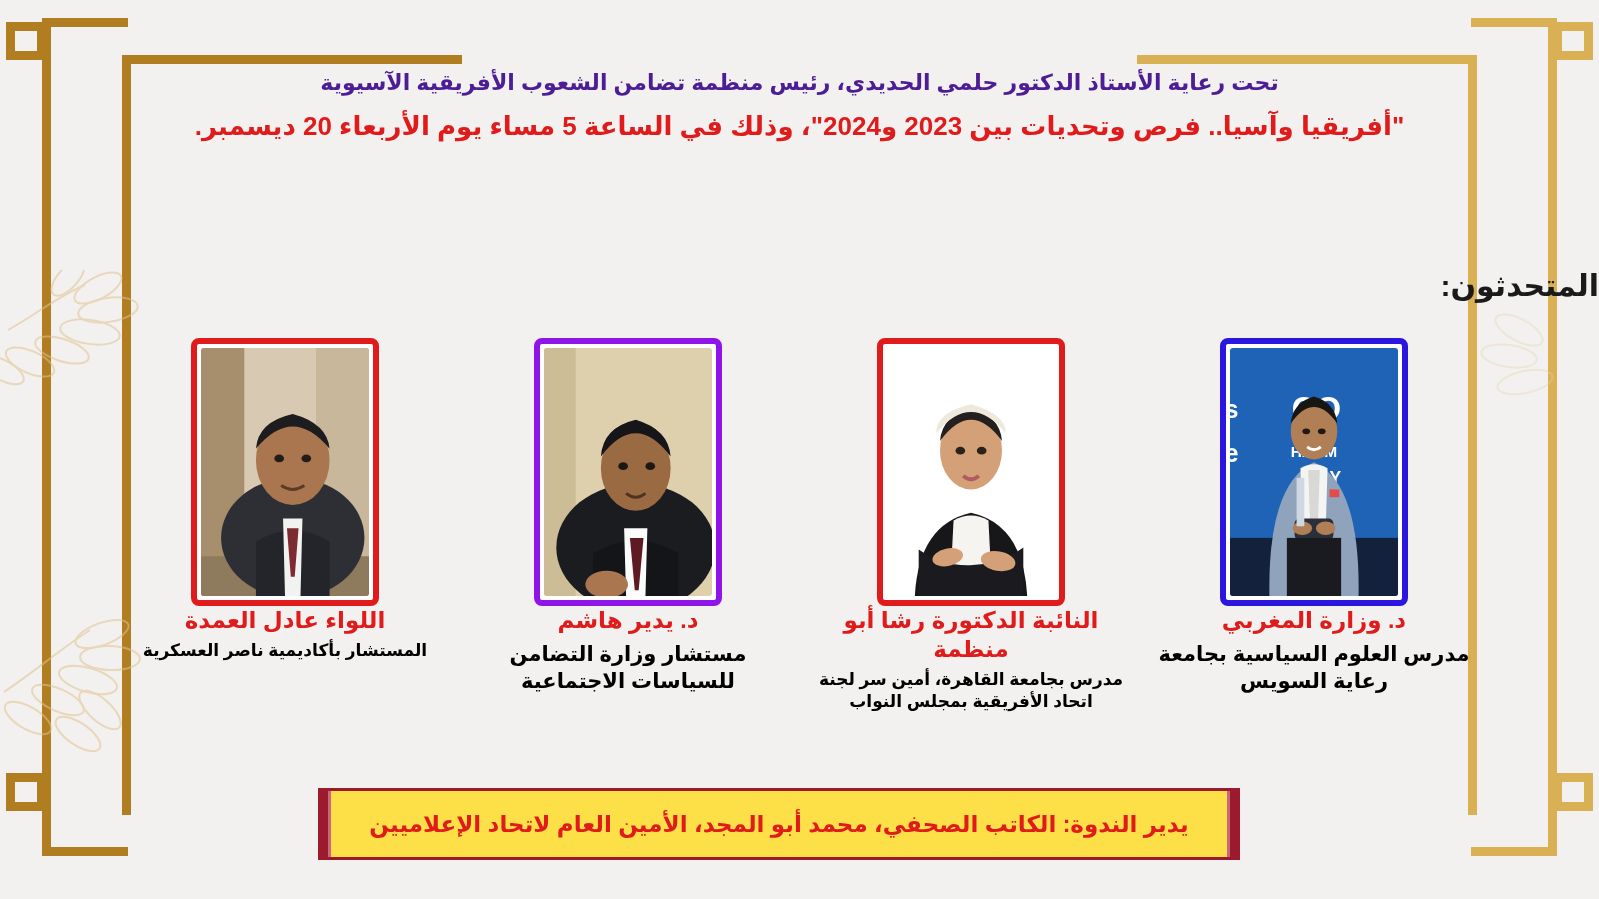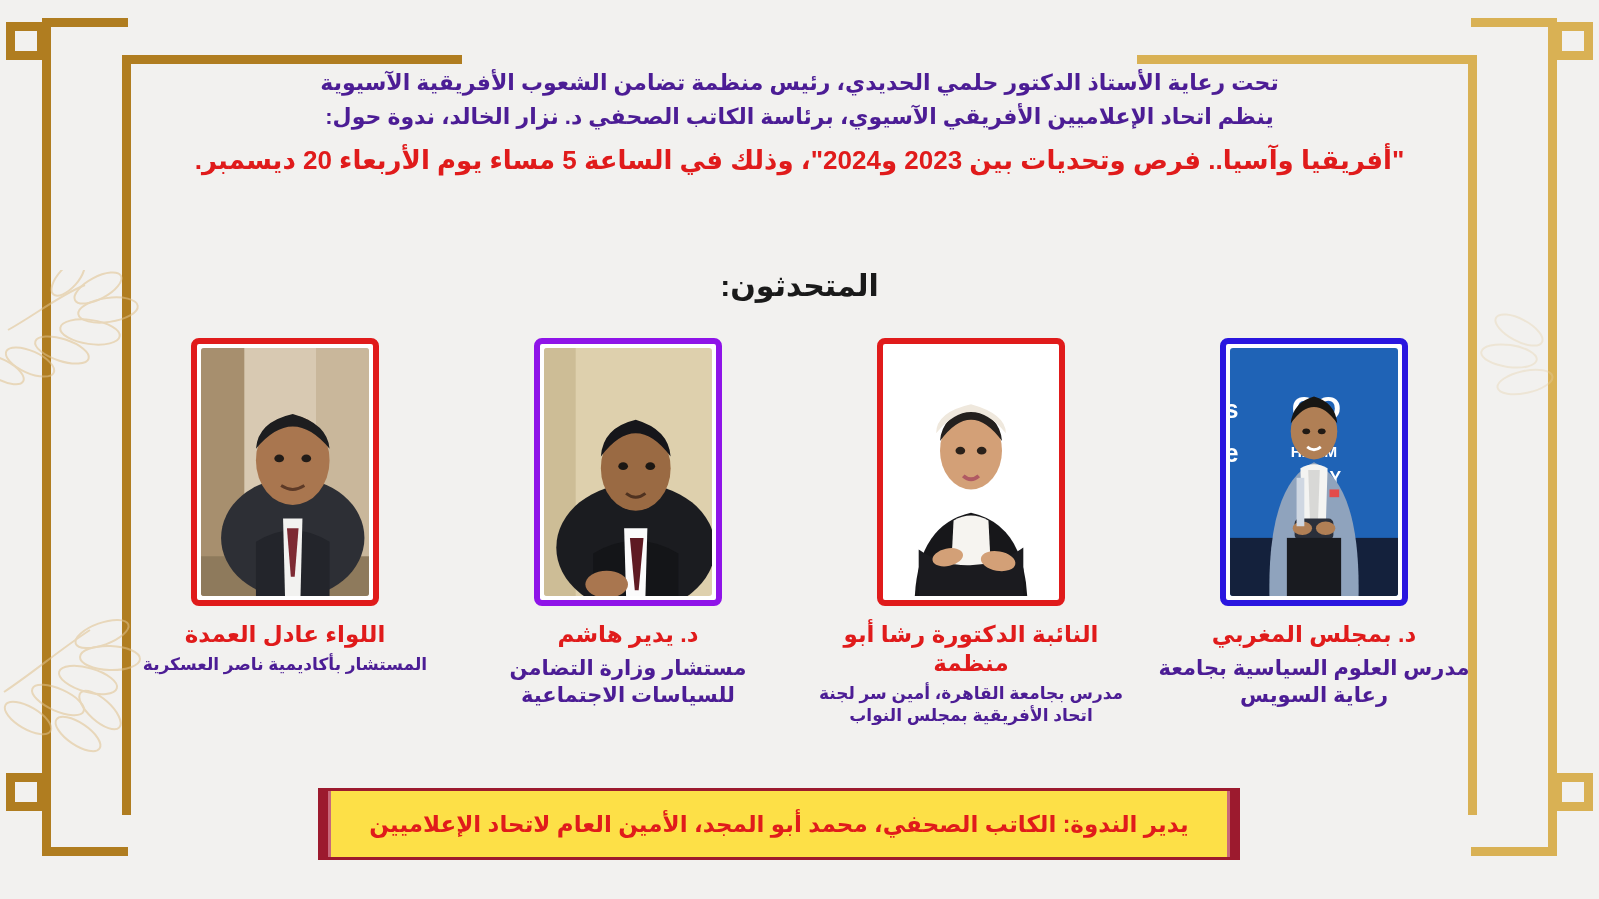--- a/index.html
+++ b/index.html
@@ -65,21 +65,21 @@
   .head-line.red {
     color: #e01b1b;
     font-size: 26px;
     margin-top: 6px;
   }
   .speakers-label {
     position: absolute;
     top: 268px;
     left: 0;
     right: 0;
-    text-align: center;
+    text-align: right;
     font-size: 30px;
     font-weight: 700;
     color: #1a1a1a;
     direction: rtl;
   }
 
   
   .speakers-row {
     position: absolute;
     top: 338px;
@@ -111,32 +111,31 @@
   }
   .photo-wrap.blue   { border-color: #2a16df; }
   .photo-wrap.purple { border-color: #8f14e8; }
   .photo-inner {
     position: absolute;
     inset: 4px;
     border-radius: 3px;
     overflow: hidden;
   }
   .sp-name {
-    margin-top: 14px;
     font-size: 23px;
     font-weight: 700;
     color: #e01b1b;
     line-height: 1.25;
     direction: rtl;
   }
   .sp-title {
     margin-top: 5px;
     font-size: 21px;
     font-weight: 700;
-    color: #4c1d95;
+    color: #000000;
     line-height: 1.3;
     direction: rtl;
     max-width: 330px;
   }
   .sp-title.small { font-size: 17px; }
 
   
   .banner {
     position: absolute;
     left: 318px;
@@ -220,21 +219,20 @@
   <svg class="leaf-orn" style="right:-20px; top:300px; opacity:0.35;" width="140" height="150" viewBox="0 0 140 150">
     <g fill="none" stroke="#e6cfa6" stroke-width="2">
       <ellipse cx="40" cy="30" rx="26" ry="11" transform="rotate(28 40 30)"></ellipse>
       <ellipse cx="30" cy="56" rx="28" ry="11" transform="rotate(8 30 56)"></ellipse>
       <ellipse cx="46" cy="82" rx="28" ry="11" transform="rotate(-12 46 82)"></ellipse>
     </g>
   </svg>
 
   <div class="header-block">
     <div class="head-line">تحت رعاية الأستاذ الدكتور حلمي الحديدي، رئيس منظمة تضامن الشعوب الأفريقية الآسيوية</div>
-    <div class="head-line">ينظم اتحاد الإعلاميين الأفريقي الآسيوي، برئاسة الكاتب الصحفي د. نزار الخالد، ندوة حول:</div>
     <div class="head-line red">"أفريقيا وآسيا.. فرص وتحديات بين 2023 و2024"، وذلك في الساعة 5 مساء يوم الأربعاء 20 ديسمبر.</div>
   </div>
 
   <div class="speakers-label">المتحدثون:</div>
 
   <div class="speakers-row">
 
     <div class="speaker">
       <div class="photo-wrap">
         <div class="photo-inner">
@@ -326,21 +324,21 @@
             <path d="M81 102 Q88 108 95 102" stroke="#ffffff" stroke-width="3" fill="none"></path>
             <rect x="68" y="176" width="40" height="22" rx="5" fill="#2a2f3a"></rect>
             <rect x="60" y="196" width="56" height="60" fill="#191b20"></rect>
             <ellipse cx="76" cy="186" rx="10" ry="7" fill="#b07f55"></ellipse>
             <ellipse cx="100" cy="186" rx="10" ry="7" fill="#b07f55"></ellipse>
             <rect x="70" y="134" width="8" height="50" fill="#cfd7e2"></rect>
             <rect x="104" y="146" width="10" height="8" fill="#e44b4b"></rect>
           </svg>
         </div>
       </div>
-      <div class="sp-name">د. بمجلس المغربي</div>
+      <div class="sp-name">د. وزارة المغربي</div>
       <div class="sp-title">مدرس العلوم السياسية بجامعة رعاية السويس</div>
     </div>
 
   </div>
 
   <div class="banner">
     <div class="banner-inner">
       <span class="banner-text">يدير الندوة: الكاتب الصحفي، محمد أبو المجد، الأمين العام لاتحاد الإعلاميين</span>
     </div>
   </div>

